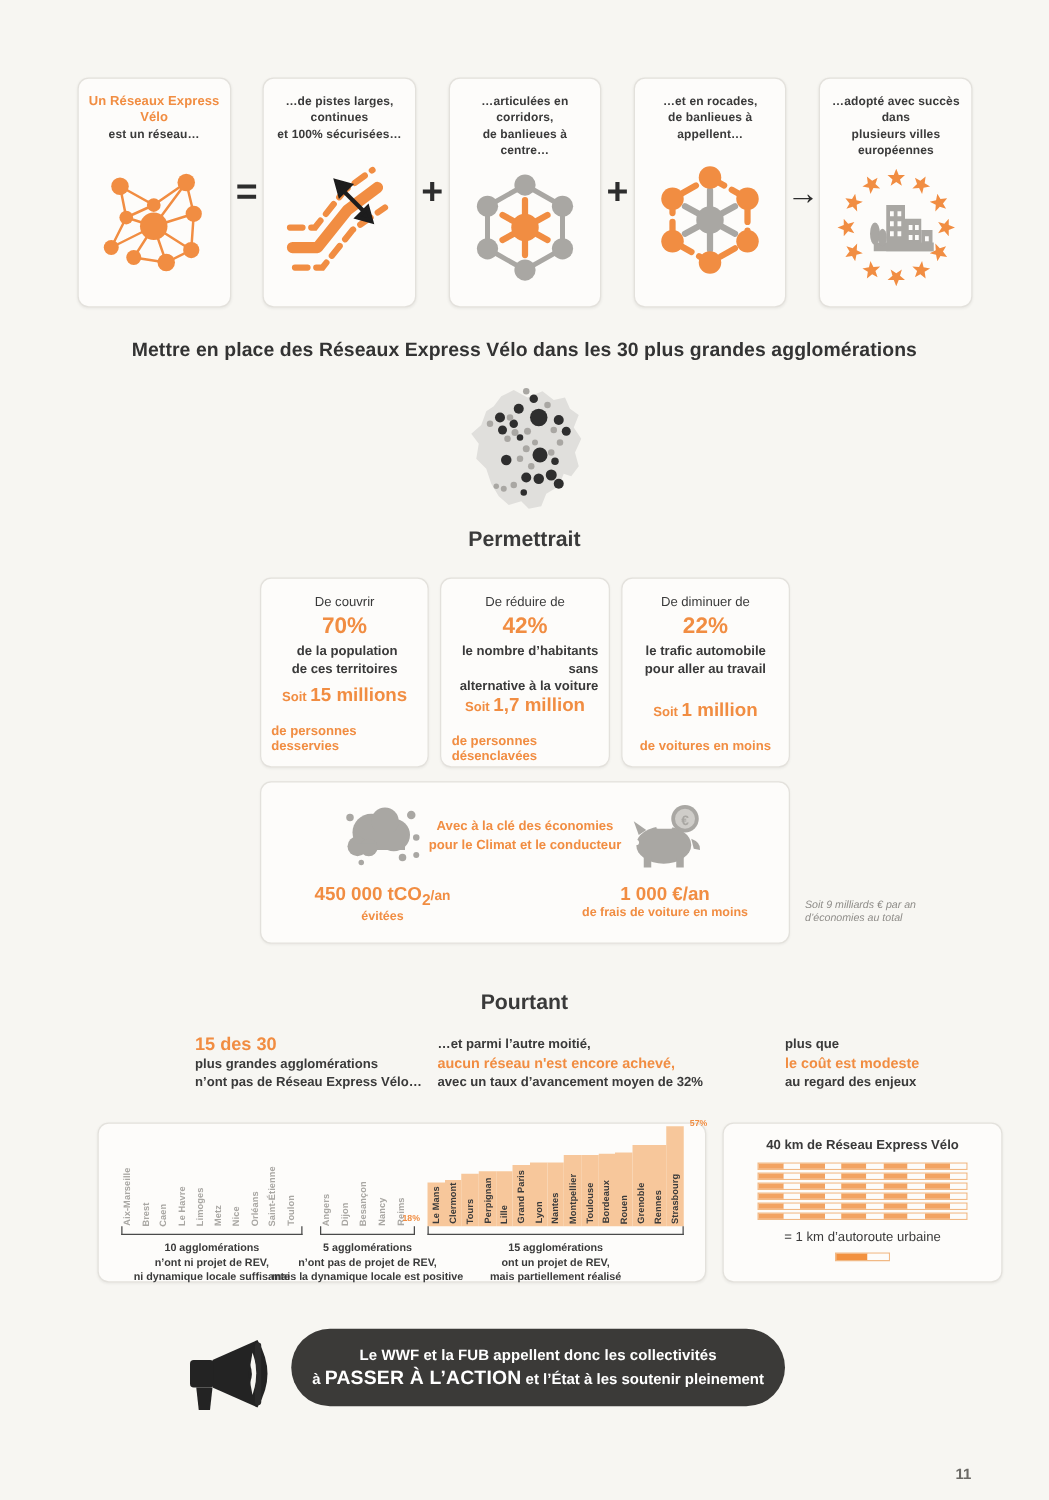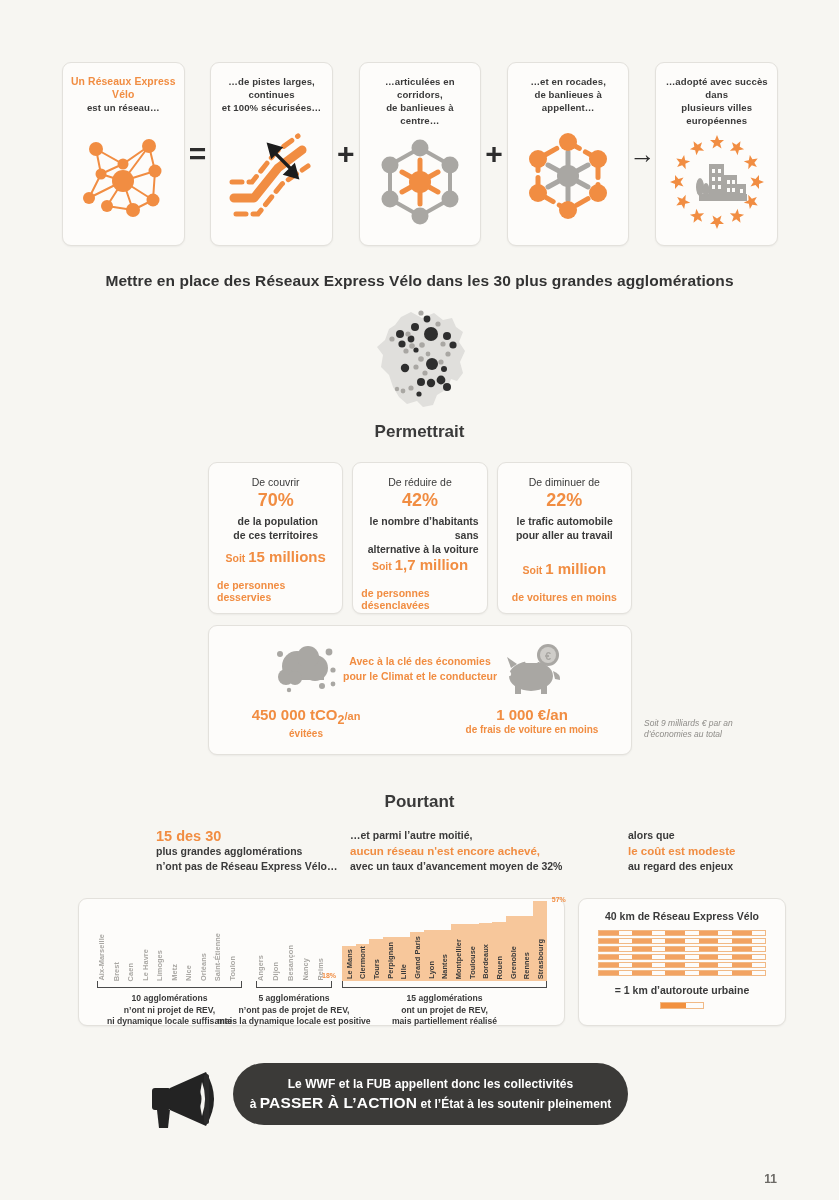--- a/index.html
+++ b/index.html
@@ -94,21 +94,21 @@
   .p-col { position:absolute; text-align:left; }
   .p-col .bigo { color:#f18d42; font-size:14.5px; font-weight:800; }
   .p-col .lnd { color:#3a3a3a; font-size:10.5px; font-weight:700; line-height:15px; }
   .p-col .lno { color:#f18d42; font-size:11.5px; font-weight:800; line-height:16px; }
   .pc1 { left:94px;  top:6px;  width:230px; }
   .pc2 { left:288px; top:6px;  width:250px; }
   .pc3 { left:566px; top:6px;  width:200px; }
 
   
   .panelL { position:absolute; left:78px; top:898px; width:487px; height:128px; }
-  .panelR { position:absolute; left:578px; top:898px; width:208px; height:128px; }
+  .panelR { position:absolute; left:578px; top:898px; width:224px; height:128px; }
 
   .grp { position:absolute; }
   .cities { display:flex; align-items:flex-end; height:70px; }
   .city {
     writing-mode:vertical-rl; transform:rotate(180deg);
     font-size:7.4px; font-weight:700; letter-spacing:.01em;
     white-space:nowrap; line-height:9px;
   }
   .city.gray { color:#a9a7a3; }
   .city.dk   { color:#3a3a3a; }
@@ -128,21 +128,21 @@
   .pctL { position:absolute; left:-20px; bottom:2px; font-size:7px; font-weight:800; color:#f18d42; }
   .pctR { position:absolute; right:-19px; font-size:7px; font-weight:800; color:#f18d42; }
 
   
   .pr-title { text-align:center; font-size:10.5px; font-weight:700; color:#3a3a3a; padding-top:11px; }
   .lanes { margin:8px auto 0; width:168px; }
   .lane { height:5.5px; margin-bottom:2.6px; border:1px solid #f1b985; display:flex; }
   .lane span { display:block; height:100%; }
   .lane .on  { background:#f2a362; }
   .lane .off { background:#fdfcfa; }
-  .pr-eq { text-align:center; font-size:10.5px; font-weight:700; color:#3a3a3a; margin-top:8px; }
+  .pr-eq { text-align:center; font-size:10.5px; font-weight:400; color:#3a3a3a; margin-top:8px; }
   .legend { margin:6px auto 0; width:44px; height:7px; border:1px solid #f1b985; display:flex; }
   .legend .on { width:60%; background:#f2913f; }
   .legend .off { width:40%; background:#fdfcfa; }
 
   
   .banner {
     position:absolute; left:233px; top:1063px; width:395px; height:62px;
     background:#3b3a38; border-radius:31px;
     display:flex; flex-direction:column; align-items:center; justify-content:center;
     color:#fff;
@@ -499,21 +499,21 @@
       <div class="bigo">15 des 30</div>
       <div class="lnd">plus grandes agglomérations</div>
       <div class="lnd">n’ont pas de Réseau Express Vélo…</div>
     </div>
     <div class="p-col pc2">
       <div class="lnd">…et parmi l’autre moitié,</div>
       <div class="lno">aucun réseau n'est encore achevé,</div>
       <div class="lnd">avec un taux d’avancement moyen de 32%</div>
     </div>
     <div class="p-col pc3">
-      <div class="lnd">alors que</div>
+      <div class="lnd">plus que</div>
       <div class="lno">le coût est modeste</div>
       <div class="lnd">au regard des enjeux</div>
     </div>
   </div>
 
   <div class="card panelL">
     <div class="grp" style="left:18px; top:12px; width:145px;">
       <div class="cities" id="g1-cities">
           <div class="city gray" style="width: 14.5px;">Aix-Marseille</div>
           <div class="city gray" style="width: 14.5px;">Brest</div>

